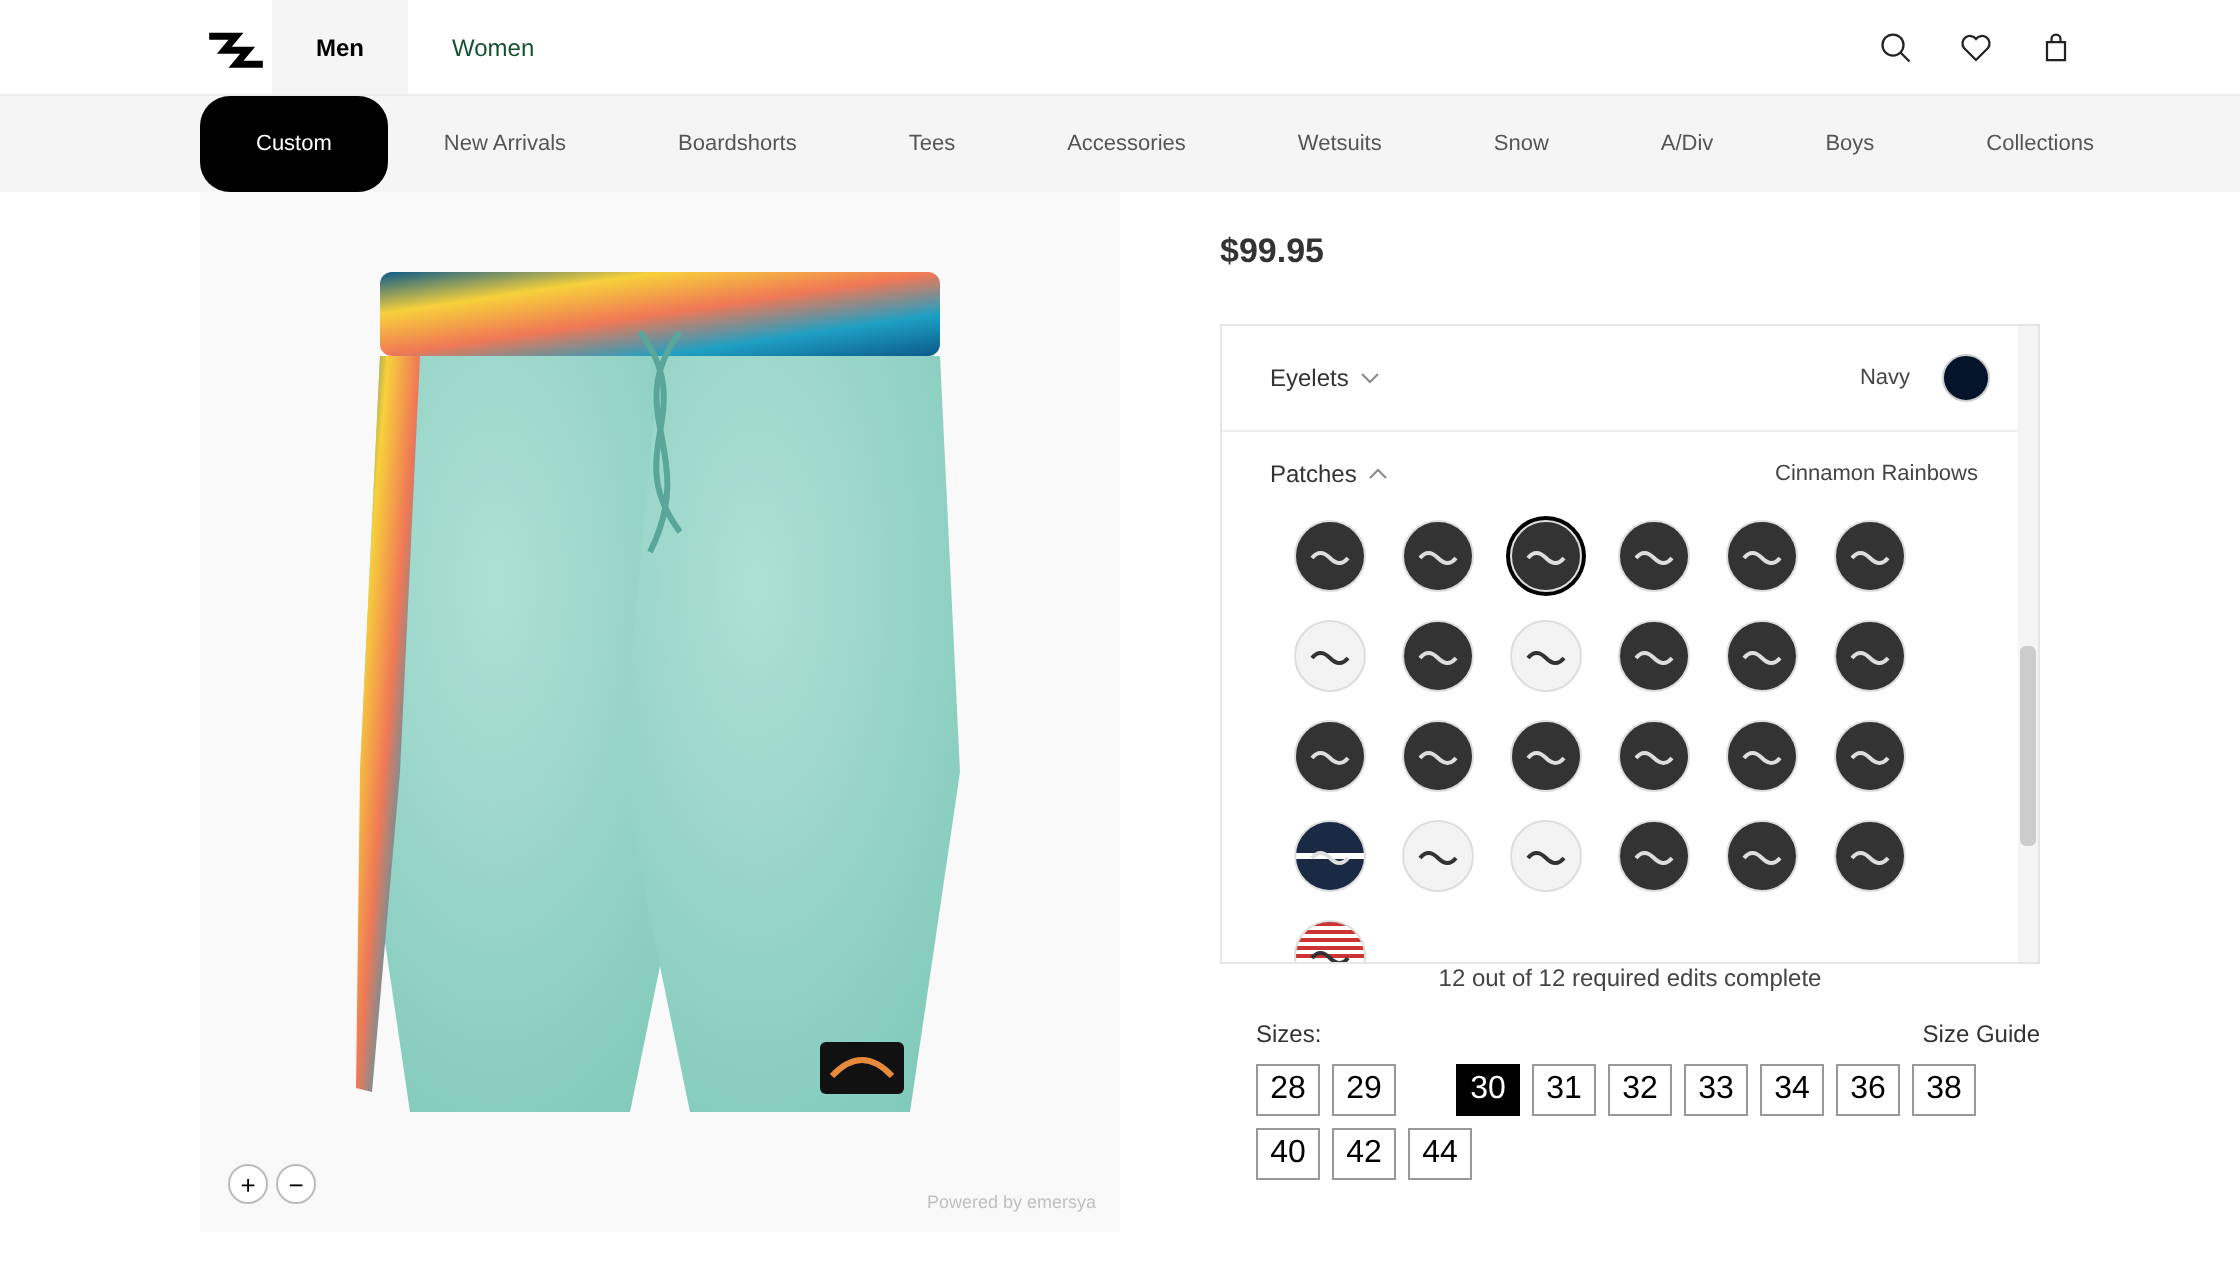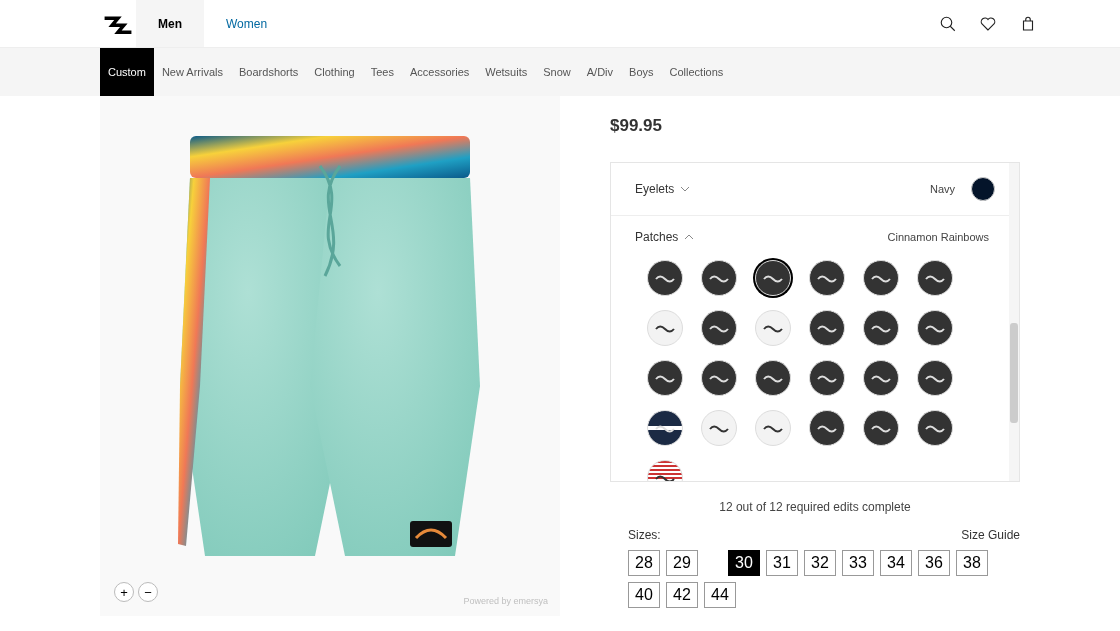--- a/index.html
+++ b/index.html
@@ -1,29 +1,29 @@
 <!DOCTYPE html>
 <html><head>
 <meta charset="utf-8">
 <style>
   * { box-sizing: border-box; margin: 0; padding: 0; }
   body { font-family: -apple-system, Helvetica, Arial, sans-serif; background: #fff; width: 1120px; height: 631px; overflow: hidden; }
 
   
   .topbar { height: 48px; display: flex; align-items: stretch; border-bottom: 1px solid #eee; padding: 0 72px 0 100px; }
   .logo { width: 36px; display: flex; align-items: center; justify-content: center; font-style: italic; font-weight: 900; font-size: 18px; letter-spacing: -2px; }
-  .gender-tab { padding: 0 22px; display: flex; align-items: center; font-size: 12px; color: #0369a1; cursor: pointer; }
+  .gender-tab { padding: 0 22px; display: flex; align-items: center; font-size: 12px; color: #14532d; cursor: pointer; }
   .gender-tab.active { background: #f5f5f5; color: #000; font-weight: 600; }
   .topbar-spacer { flex: 1; }
   .icon-btn { width: 40px; display: flex; align-items: center; justify-content: center; cursor: pointer; }
   .icon-btn svg { width: 18px; height: 18px; stroke: #222; stroke-width: 1.5; fill: none; }
 
   
   .navwrap { background: #f5f5f5; height: 48px; display: flex; align-items: stretch; padding-left: 100px; }
-  .nav-item { padding: 0 8px; display: flex; align-items: center; font-size: 11px; color: #555; cursor: pointer; }
+  .nav-item { padding: 0 28px; display: flex; align-items: center; font-size: 11px; color: #555; cursor: pointer; border-radius: 15px; }
   .nav-item.active { background: #000; color: #fff; }
 
   
   .main { display: flex; padding-left: 100px; padding-right: 100px; }
   .left { position: relative; width: 460px; height: 520px; background: #f9f9f9; display:flex; align-items:center; justify-content:center; }
   .product-img { width: 360px; height: 460px; position: relative; }
   .zoom-ctrls { position: absolute; bottom: 14px; left: 14px; display: flex; gap: 4px; }
   .zbtn { width: 20px; height: 20px; border: 1px solid #bbb; border-radius: 50%; display:flex; align-items:center; justify-content:center; font-size: 13px; line-height: 1; background:#fff; cursor:pointer;}
   .powered { position:absolute; bottom:10px; right:12px; font-size:9px; color:#c0c0c0; }
 
@@ -42,21 +42,21 @@
   .cfg-right { display:flex; align-items:center; gap:10px;}
   .swatch-circle { width:24px; height:24px; border-radius:50%; background:#04142a; border:1px solid #ccc;}
 
   .patch-grid { display:grid; grid-template-columns: repeat(6, 36px); gap: 14px 18px; padding: 16px 8px 8px 12px; }
   .patch { width:36px; height:36px; border-radius:50%; border:1px solid #ddd; background:#333; cursor:pointer; display:flex; align-items:center; justify-content:center; overflow:hidden; }
   .patch.selected { box-shadow: 0 0 0 2px #000; }
   .patch.light { background:#f3f3f3; }
   .patch.stripe { background: linear-gradient(to bottom, #1b2a44 45%, #fff 45%, #fff 55%, #1b2a44 55%); }
   .patch.flag { background: repeating-linear-gradient(#c33 0, #c33 2px, #fff 2px, #fff 4px); }
 
-  .edits-complete { text-align:center; font-size: 12px; color:#444; margin-top: 18px; }
+  .edits-complete { text-align:center; font-size: 12px; color:#444; }
 
   .sizes-row { margin-top: 14px; padding-left: 18px; }
   .sizes-head { display:flex; justify-content:space-between; font-size: 12px; color:#333; margin-bottom:8px; }
   .size-grid { display:flex; gap:6px; flex-wrap:wrap; }
   .size-box { width:32px; height:26px; border:1px solid #999; display:flex; align-items:center; justify-content:center; font-size:16px; cursor:pointer; background:#fff;}
   .size-box.sel { background:#000; color:#fff; border-color:#000;margin-left:24px;}
 </style>
 </head>
 <body>
 
@@ -84,21 +84,20 @@
     <svg viewBox="0 0 24 24">
         <path d="M6 8 L18 8 L18 20 L6 20 Z M9 8 L9 6 A3 3 0 0 1 15 6 L15 8"></path>
       </svg>
   </div>
 </div>
 
 <div class="navwrap" id="navwrap">
     <div class="nav-item active">Custom</div>
     <div class="nav-item">New Arrivals</div>
     <div class="nav-item">Boardshorts</div>
-    <div class="nav-item">Clothing</div>
     <div class="nav-item">Tees</div>
     <div class="nav-item">Accessories</div>
     <div class="nav-item">Wetsuits</div>
     <div class="nav-item">Snow</div>
     <div class="nav-item">A/Div</div>
     <div class="nav-item">Boys</div>
     <div class="nav-item">Collections</div>
   </div>
 
 <div class="main">

